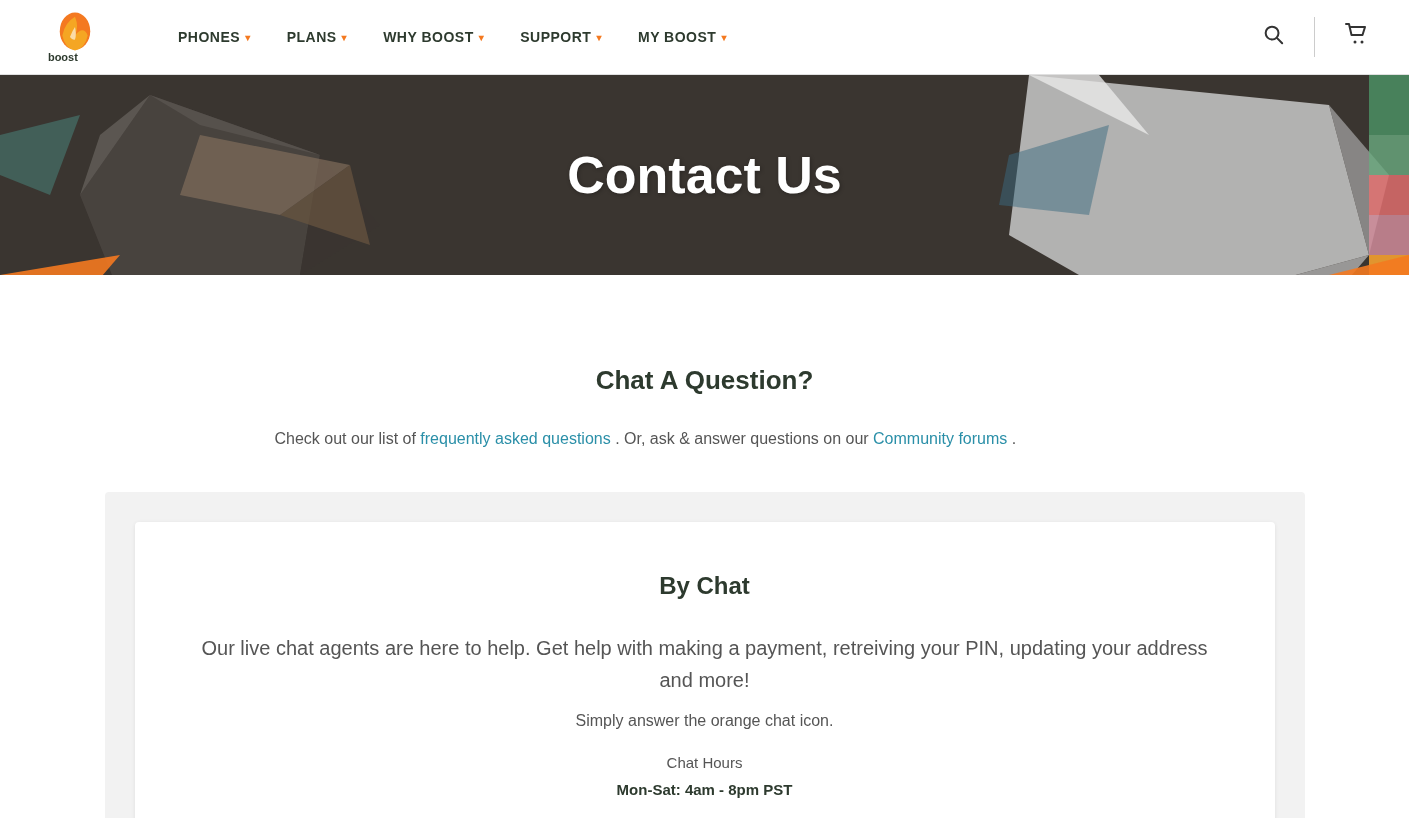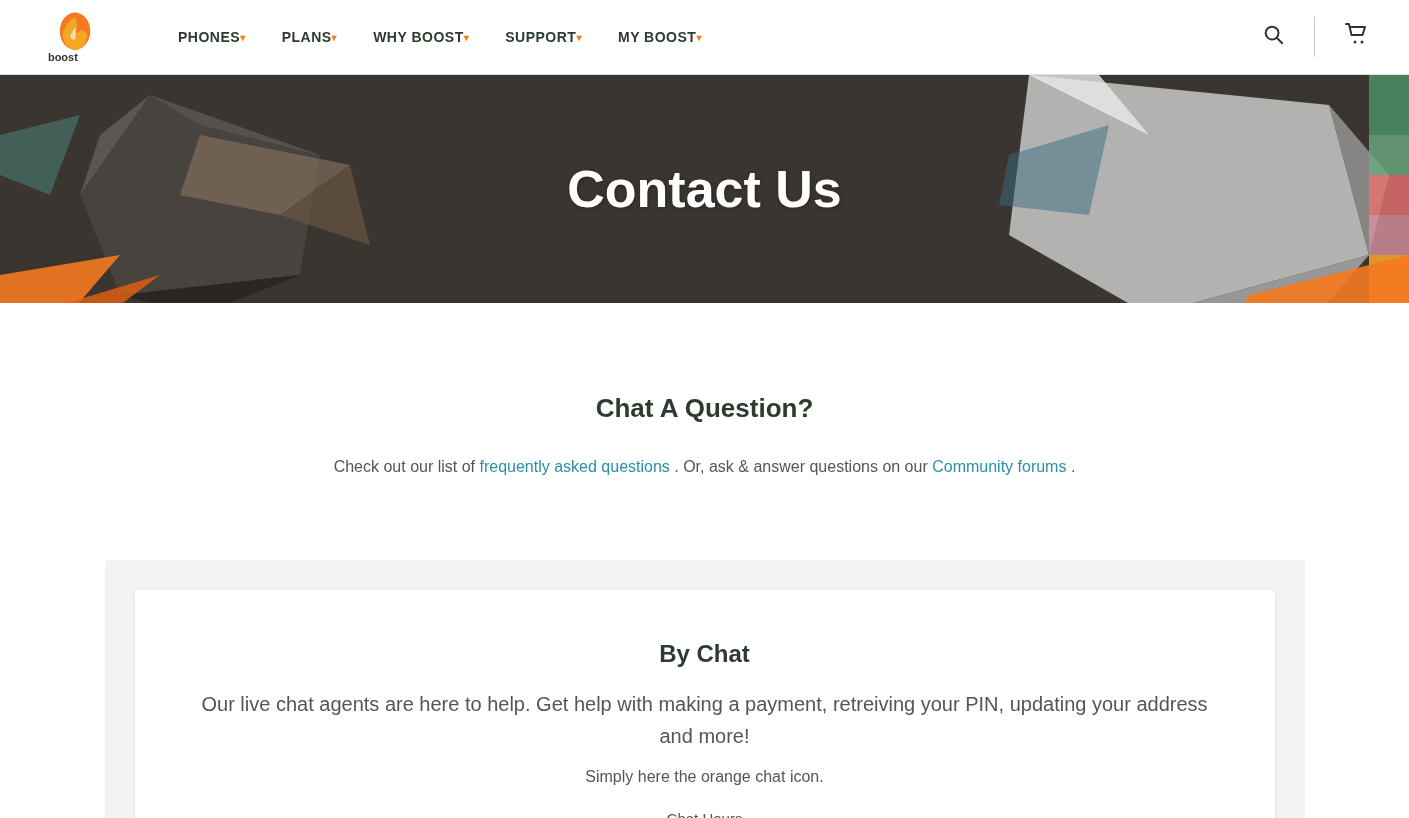--- a/index.html
+++ b/index.html
@@ -25,20 +25,21 @@
     }
     .nav-links {
       display: flex;
       align-items: center;
       gap: 0;
       flex: 1;
     }
     .nav-item {
       display: flex;
       align-items: center;
+      gap: 5px;
       padding: 0 18px;
       font-size: 14px;
       font-weight: 700;
       color: #2d3a2e;
       cursor: pointer;
       text-transform: uppercase;
       letter-spacing: 0.5px;
       height: 75px;
     }
     .chevron {
@@ -62,21 +63,21 @@
       cursor: pointer;
       padding: 5px 10px;
       font-size: 22px;
       color: #333;
     }
 
     
     .hero {
       position: relative;
       width: 100%;
-      height: 228px;
+      height: 200px;
       background: #3a3530;
       display: flex;
       align-items: center;
       justify-content: center;
       overflow: hidden;
     }
     
     .hero-left-decor {
       position: absolute;
       left: 0;
@@ -110,24 +111,22 @@
       padding: 40px 20px;
     }
     .have-question {
       text-align: center;
       font-size: 26px;
       font-weight: 700;
       color: #2d3a2e;
       margin-bottom: 30px;
     }
     .question-text {
-      text-align: center;
       font-size: 16px;
       color: #555;
-      margin-bottom: 40px;
       line-height: 1.6;
     }
     .question-text a {
       color: #2a8fa8;
       text-decoration: none;
     }
 
     
     .chat-section-wrapper {
       background: #f2f2f2;
@@ -139,21 +138,21 @@
       background: #fff;
       border-radius: 4px;
       padding: 50px 60px;
       text-align: center;
       box-shadow: 0 1px 4px rgba(0,0,0,0.08);
     }
     .by-chat-title {
       font-size: 24px;
       font-weight: 700;
       color: #2d3a2e;
-      margin-bottom: 20px;
+      margin-bottom: 32px;
     }
     .chat-description {
       font-size: 20px;
       color: #555;
       margin-bottom: 16px;
       line-height: 1.6;
     }
     .chat-instruction {
       font-size: 16px;
       color: #555;
@@ -283,20 +282,20 @@
     </p>
   </div>
 </div>
 
 <div style="background:#fff; padding: 0 20px 40px;">
   <div style="max-width:1200px; margin:0 auto;">
     <div class="chat-section-wrapper">
       <div class="chat-card">
         <h3 class="by-chat-title">By Chat</h3>
         <p class="chat-description">Our live chat agents are here to help. Get help with making a payment, retreiving your PIN, updating your address and more!</p>
-        <p class="chat-instruction">Simply here the orange chat icon.</p>
+        <p class="chat-instruction">Simply answer the orange chat icon.</p>
         <p class="chat-hours-label">Chat Hours</p>
         <p class="chat-hours-line">Mon-Sat: 4am - 8pm PST</p>
 
       </div>
     </div>
   </div>
 </div>
 
 </body></html>

